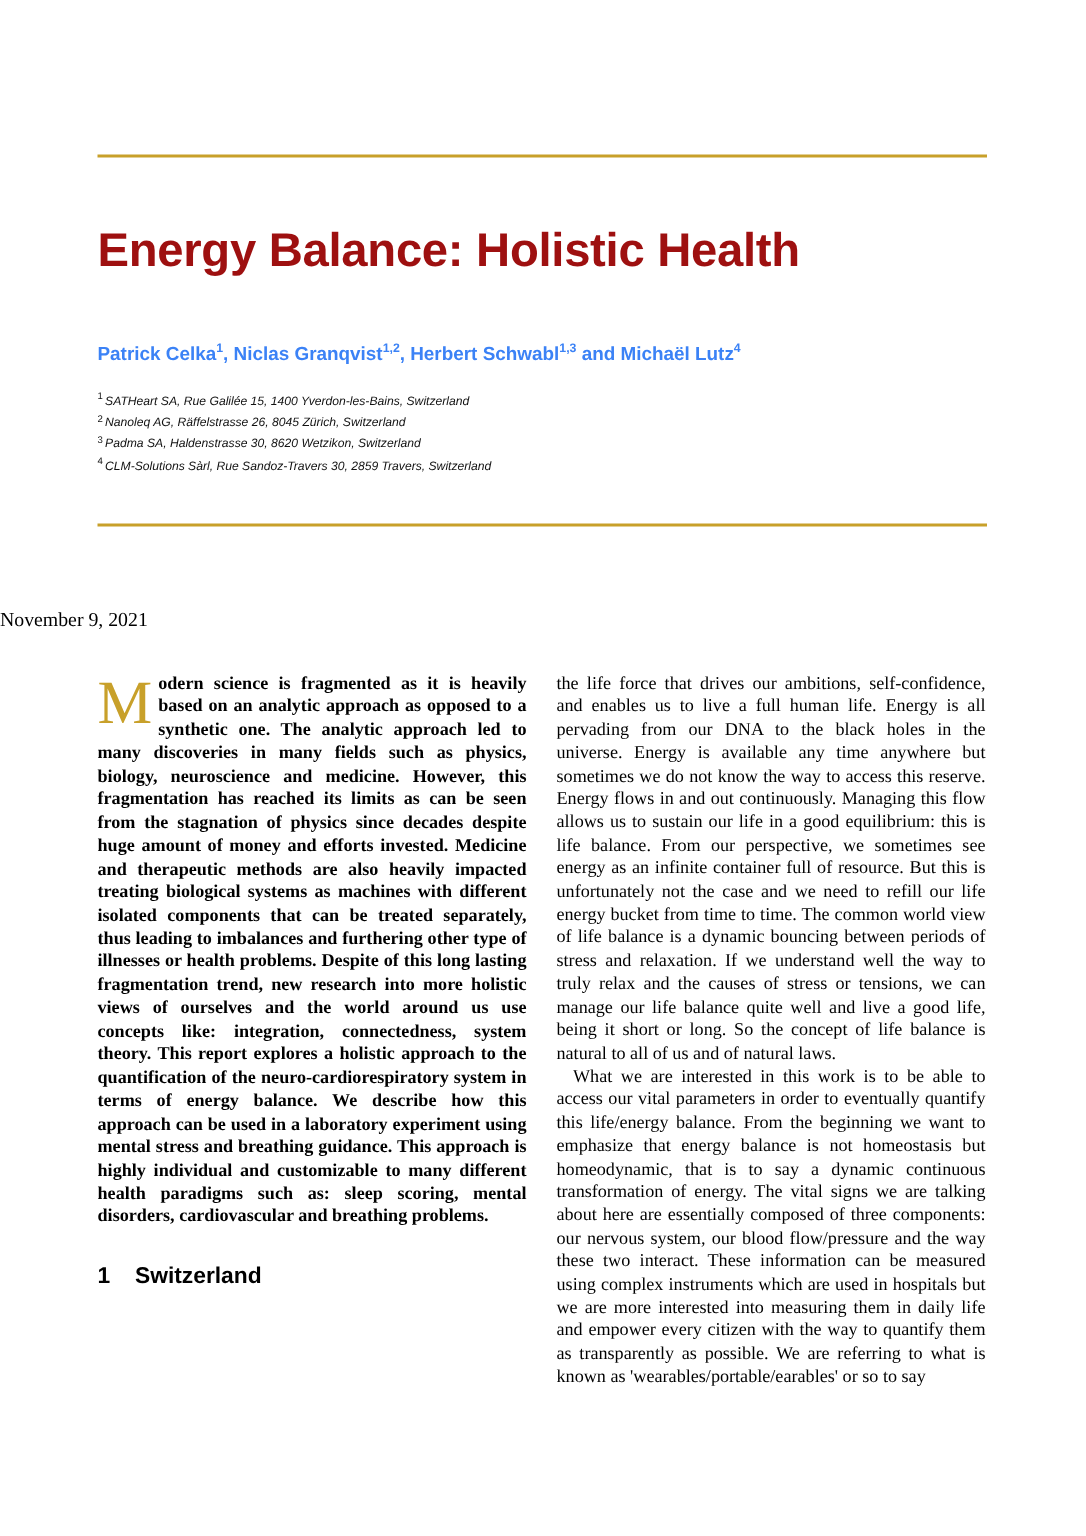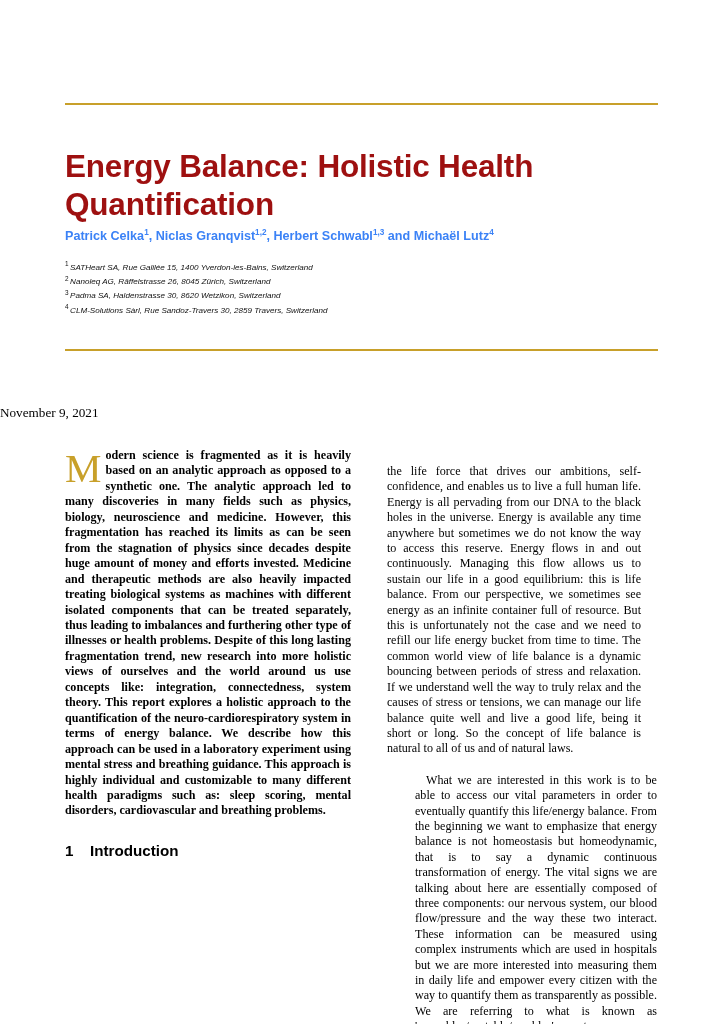--- a/index.html
+++ b/index.html
@@ -148,34 +148,32 @@
 
   .body-p {
     font-family: "Liberation Serif", serif;
     font-size: 12.1px;
     line-height: 15.4px;
     text-align: justify;
     margin: 0;
   }
   .body-p + .body-p {
     text-indent: 11px;
-    margin-left: 44px;
-  }
-  .tight { margin: 16px; }
+  }
+  .tight { margin: 0; }
 </style>
 </head>
 <body>
 
 <div class="page">
 
   <div class="rule rule-top"></div>
 
   <h1 class="title">
     <span>Energy Balance: Holistic Health</span><br>
-    <span>Quantification</span>
   </h1>
 
   <div class="authors">
     <span>Patrick Celka</span><sup>1</sup><span>, </span><span>Niclas Granqvist</span><sup>1,2</sup><span>, </span><span>Herbert Schwabl</span><sup>1,3</sup><span> and </span><span>Michaël Lutz</span><sup>4</sup>
   </div>
 
   <div class="affiliations">
     <div class="aff-line"><sup>1</sup><span>SATHeart SA, Rue Galilée 15, 1400 Yverdon-les-Bains, Switzerland</span></div>
     <div class="aff-line"><sup>2</sup><span>Nanoleq AG, Räffelstrasse 26, 8045 Zürich, Switzerland</span></div>
     <div class="aff-line"><sup>3</sup><span>Padma SA, Haldenstrasse 30, 8620 Wetzikon, Switzerland</span></div>
@@ -185,21 +183,21 @@
   <div class="rule rule-bottom"></div>
 
   <div class="date">November 9, 2021</div>
 
   <div class="col col-left">
     <div class="abstract">
       <span class="dropcap">M</span><span>odern science is fragmented as it is heavily based on an analytic approach as opposed to a synthetic one. The analytic approach led to many discoveries in many fields such as physics, biology, neuroscience and medicine. However, this fragmentation has reached its limits as can be seen from the stagnation of physics since decades despite huge amount of money and efforts invested. Medicine and therapeutic methods are also heavily impacted treating biological systems as machines with different isolated components that can be treated separately, thus leading to imbalances and furthering other type of illnesses or health problems. Despite of this long lasting fragmentation trend, new research into more holistic views of ourselves and the world around us use concepts like: integration, connectedness, system theory. This report explores a holistic approach to the quantification of the neuro-cardiorespiratory system in terms of energy balance. We describe how this approach can be used in a laboratory experiment using mental stress and breathing guidance. This approach is highly individual and customizable to many different health paradigms such as: sleep scoring, mental disorders, cardiovascular and breathing problems.</span>
     </div>
 
     <div class="section-head">
-      <span class="num">1</span><span>Introduction</span>
+      <span class="num">1</span><span>Switzerland</span>
     </div>
 
   </div>
 
   <div class="col col-right">
     <p class="body-p tight">the life force that drives our ambitions, self-confidence, and enables us to live a full human life. Energy is all pervading from our DNA to the black holes in the universe. Energy is available any time anywhere but sometimes we do not know the way to access this reserve. Energy flows in and out continuously. Managing this flow allows us to sustain our life in a good equilibrium: this is life balance. From our perspective, we sometimes see energy as an infinite container full of resource. But this is unfortunately not the case and we need to refill our life energy bucket from time to time. The common world view of life balance is a dynamic bouncing between periods of stress and relaxation. If we understand well the way to truly relax and the causes of stress or tensions, we can manage our life balance quite well and live a good life, being it short or long. So the concept of life balance is natural to all of us and of natural laws.</p>
     <p class="body-p">What we are interested in this work is to be able to access our vital parameters in order to eventually quantify this life/energy balance. From the beginning we want to emphasize that energy balance is not homeostasis but homeodynamic, that is to say a dynamic continuous transformation of energy. The vital signs we are talking about here are essentially composed of three components: our nervous system, our blood flow/pressure and the way these two interact. These information can be measured using complex instruments which are used in hospitals but we are more interested into measuring them in daily life and empower every citizen with the way to quantify them as transparently as possible. We are referring to what is known as 'wearables/portable/earables' or so to say</p>
   </div>
 
 </div>

